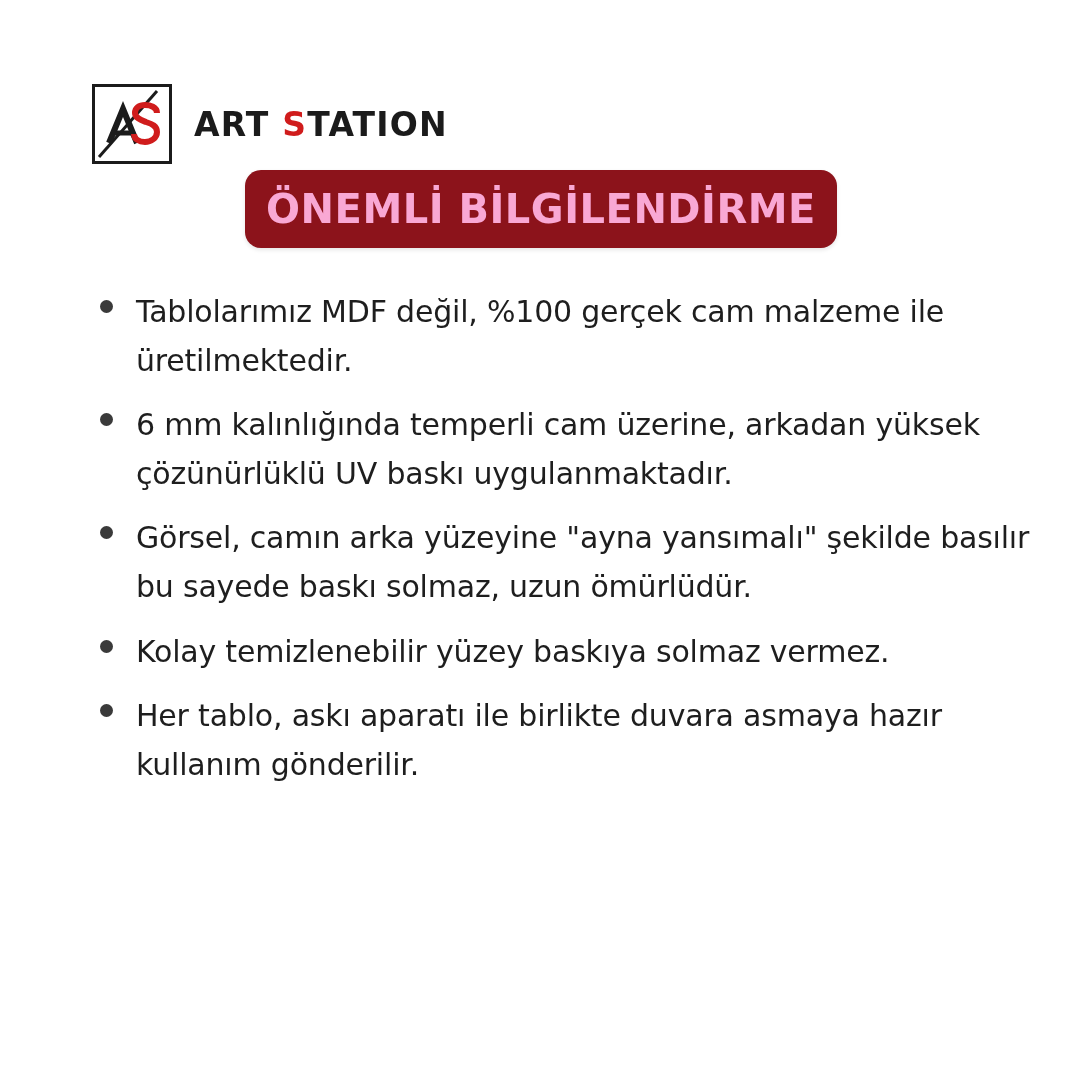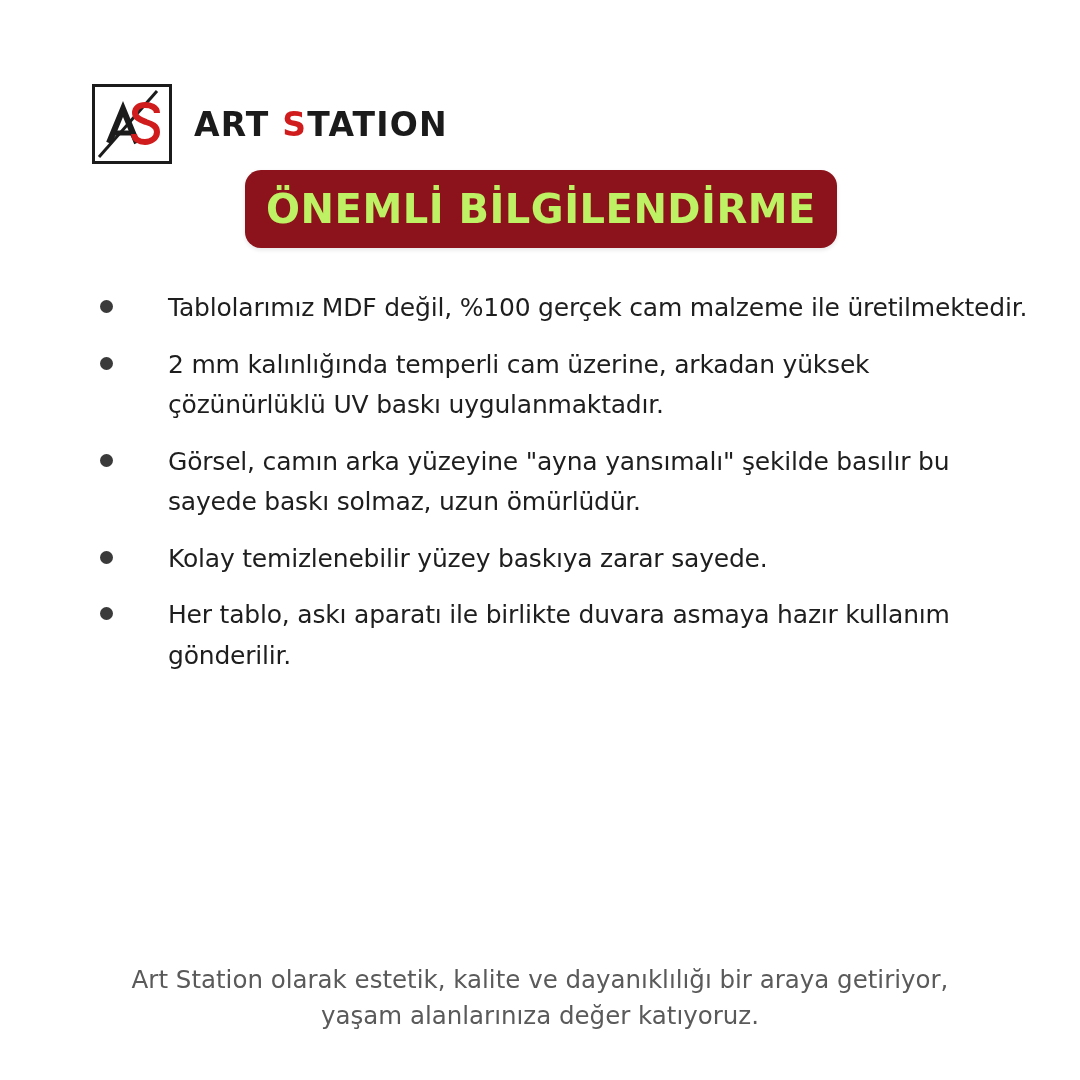--- a/index.html
+++ b/index.html
@@ -61,21 +61,21 @@
     width: 592px;
     height: 78px;
     background: #8c131b;
     border-radius: 16px;
     display: flex;
     align-items: center;
     justify-content: center;
     box-shadow: 0 2px 4px rgba(0,0,0,0.10);
   }
   .banner-text {
-    color: #bef264;
+    color: #f9a8d4;
     font-size: 40px;
     font-weight: bold;
     letter-spacing: 0.5px;
     font-family: "DejaVu Sans", sans-serif;
     line-height: 1;
   }
 
   
   .bullets {
     position: absolute;
@@ -91,26 +91,25 @@
   .bullet-dot {
     flex: 0 0 auto;
     width: 13px;
     height: 13px;
     border-radius: 50%;
     background: #3a3a3a;
     margin-top: 12px;
     margin-right: 23px;
   }
   .bullet-text {
-    font-size: 25px;
+    font-size: 30px;
     line-height: 1.62;
     color: #1e1e1e;
     font-family: "DejaVu Sans", sans-serif;
     letter-spacing: -0.2px;
-    margin-left: 32px;
   }
 
   
   .footer {
     position: absolute;
     left: 0;
     right: 0;
     top: 962px;
     text-align: center;
     color: #5a5a5a;
@@ -146,34 +145,30 @@
     <div class="banner-text">ÖNEMLİ BİLGİLENDİRME</div>
   </div>
 
   <div class="bullets">
     <div class="bullet-row">
       <span class="bullet-dot"></span>
       <span class="bullet-text">Tablolarımız MDF değil, %100 gerçek cam malzeme ile üretilmektedir.</span>
     </div>
     <div class="bullet-row">
       <span class="bullet-dot"></span>
-      <span class="bullet-text">2 mm kalınlığında temperli cam üzerine, arkadan yüksek çözünürlüklü UV baskı uygulanmaktadır.</span>
+      <span class="bullet-text">6 mm kalınlığında temperli cam üzerine, arkadan yüksek çözünürlüklü UV baskı uygulanmaktadır.</span>
     </div>
     <div class="bullet-row">
       <span class="bullet-dot"></span>
       <span class="bullet-text">Görsel, camın arka yüzeyine "ayna yansımalı" şekilde basılır bu sayede baskı solmaz, uzun ömürlüdür.</span>
     </div>
     <div class="bullet-row">
       <span class="bullet-dot"></span>
-      <span class="bullet-text">Kolay temizlenebilir yüzey baskıya zarar sayede.</span>
+      <span class="bullet-text">Kolay temizlenebilir yüzey baskıya solmaz vermez.</span>
     </div>
     <div class="bullet-row">
       <span class="bullet-dot"></span>
       <span class="bullet-text">Her tablo, askı aparatı ile birlikte duvara asmaya hazır kullanım gönderilir.</span>
     </div>
   </div>
 
-  <div class="footer">
-    <div>Art Station olarak estetik, kalite ve dayanıklılığı bir araya getiriyor,</div>
-    <div>yaşam alanlarınıza değer katıyoruz.</div>
-  </div>
 
 </div>
 
 </body></html>

